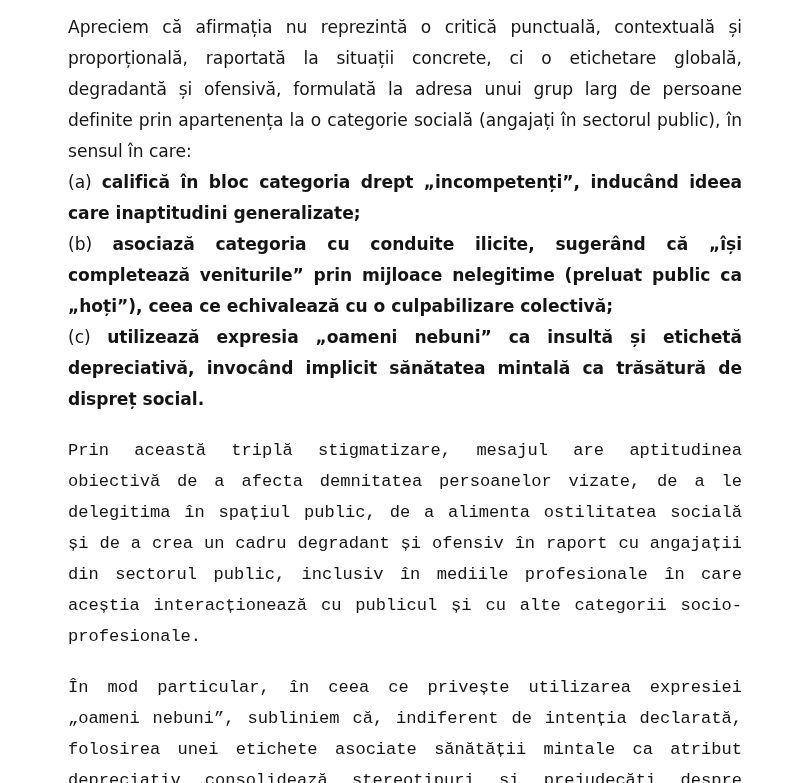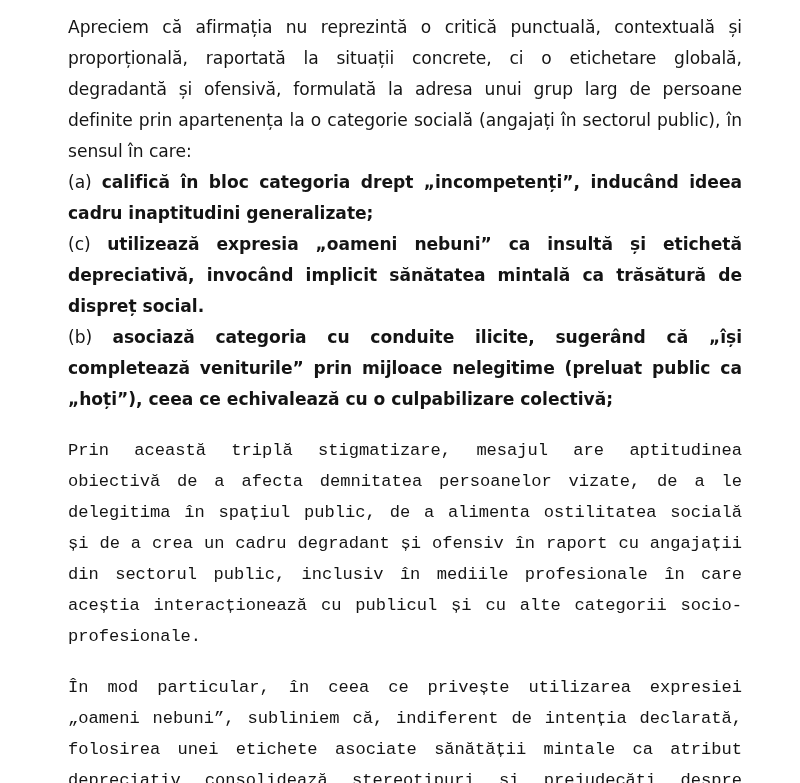--- a/index.html
+++ b/index.html
@@ -61,29 +61,29 @@
 </head>
 <body>
 
 <div id="page">
 
   <div id="doc-body">
 
     <p class="para flow">Apreciem că afirmația nu reprezintă o critică punctuală, contextuală și proporțională, raportată la situații concrete, ci o etichetare globală, degradantă și ofensivă, formulată la adresa unui grup larg de persoane definite prin apartenența la o categorie socială (angajați în sectorul public), în sensul în care:</p>
 
     <p class="para flow">
-      <span class="marker">(a)</span><span>&nbsp;</span><span class="b">califică în bloc categoria drept „incompetenți”, inducând ideea cadru inaptitudini generalizate;</span>
+      <span class="marker">(a)</span><span>&nbsp;</span><span class="b">califică în bloc categoria drept „incompetenți”, inducând ideea care inaptitudini generalizate;</span>
+    </p>
+
+    <p class="para flow">
+      <span class="marker">(b)</span><span>&nbsp;</span><span class="b">asociază categoria cu conduite ilicite, sugerând că „își completează veniturile” prin mijloace nelegitime (preluat public ca „hoți”), ceea ce echivalează cu o culpabilizare colectivă;</span>
     </p>
 
     <p class="para flow">
       <span class="marker">(c)</span><span>&nbsp;</span><span class="b">utilizează expresia „oameni nebuni” ca insultă și etichetă depreciativă, invocând implicit sănătatea mintală ca trăsătură de dispreț social.</span>
-    </p>
-
-    <p class="para flow">
-      <span class="marker">(b)</span><span>&nbsp;</span><span class="b">asociază categoria cu conduite ilicite, sugerând că „își completează veniturile” prin mijloace nelegitime (preluat public ca „hoți”), ceea ce echivalează cu o culpabilizare colectivă;</span>
     </p>
 
     <p class="para spaced">Prin această triplă stigmatizare, mesajul are aptitudinea obiectivă de a afecta demnitatea persoanelor vizate, de a le delegitima în spațiul public, de a alimenta ostilitatea socială și de a crea un cadru degradant și ofensiv în raport cu angajații din sectorul public, inclusiv în mediile profesionale în care aceștia interacționează cu publicul și cu alte categorii socio-profesionale.</p>
 
     <p class="para spaced">În mod particular, în ceea ce privește utilizarea expresiei „oameni nebuni”, subliniem că, indiferent de intenția declarată, folosirea unei etichete asociate sănătății mintale ca atribut depreciativ consolidează stereotipuri și prejudecăți despre persoanele cu tulburări psihice ori handicap psihosocial, sugerând că „boala mintală” este sinonimă cu inadecvarea socială ori morală, ceea ce amplifică stigmatizarea acestui criteriu și contribuie la crearea unui climat ofensiv și degradant pentru persoanele afectate sau percepute ca atare.</p>
 
   </div>
 
 </div>
 

